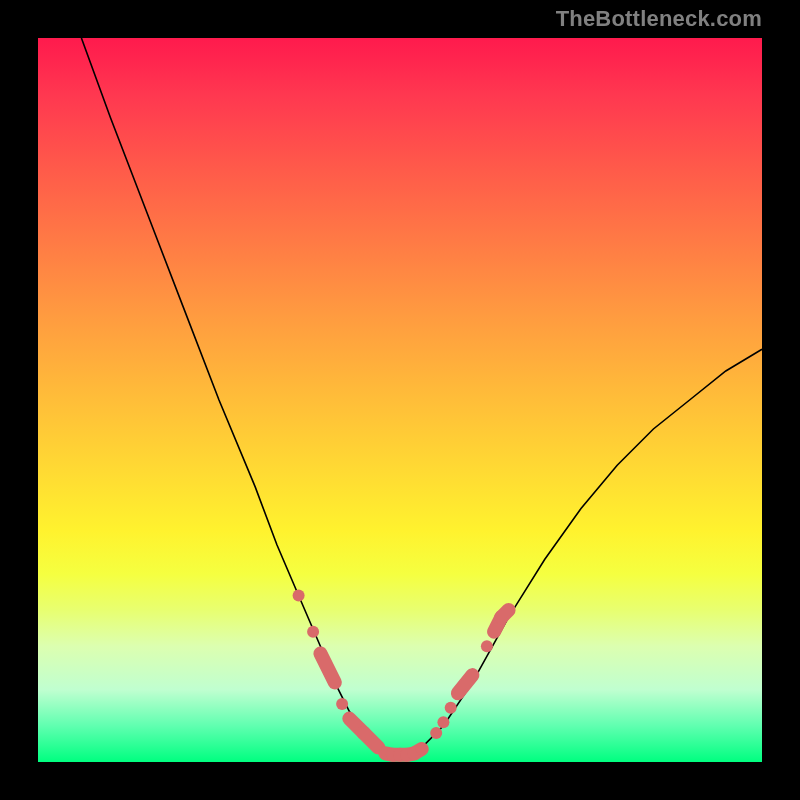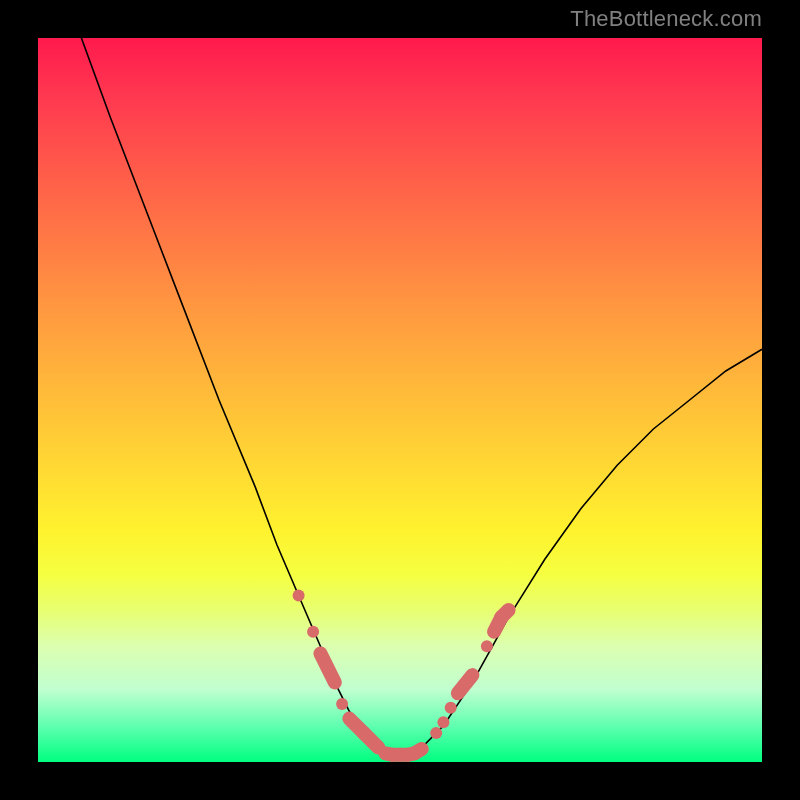--- a/index.html
+++ b/index.html
@@ -33,21 +33,21 @@
       #60ffb0 95%,
       #00ff80 100%
     );
   }
   .watermark {
     position: absolute;
     top: 6px;
     right: 38px;
     color: #808080;
     font-size: 22px;
-    font-weight: 400;
+    font-weight: 700;
     letter-spacing: 0.2px;
   }
   svg.overlay {
     position: absolute;
     top: 38px;
     left: 38px;
     width: 724px;
     height: 724px;
     pointer-events: none;
   }

